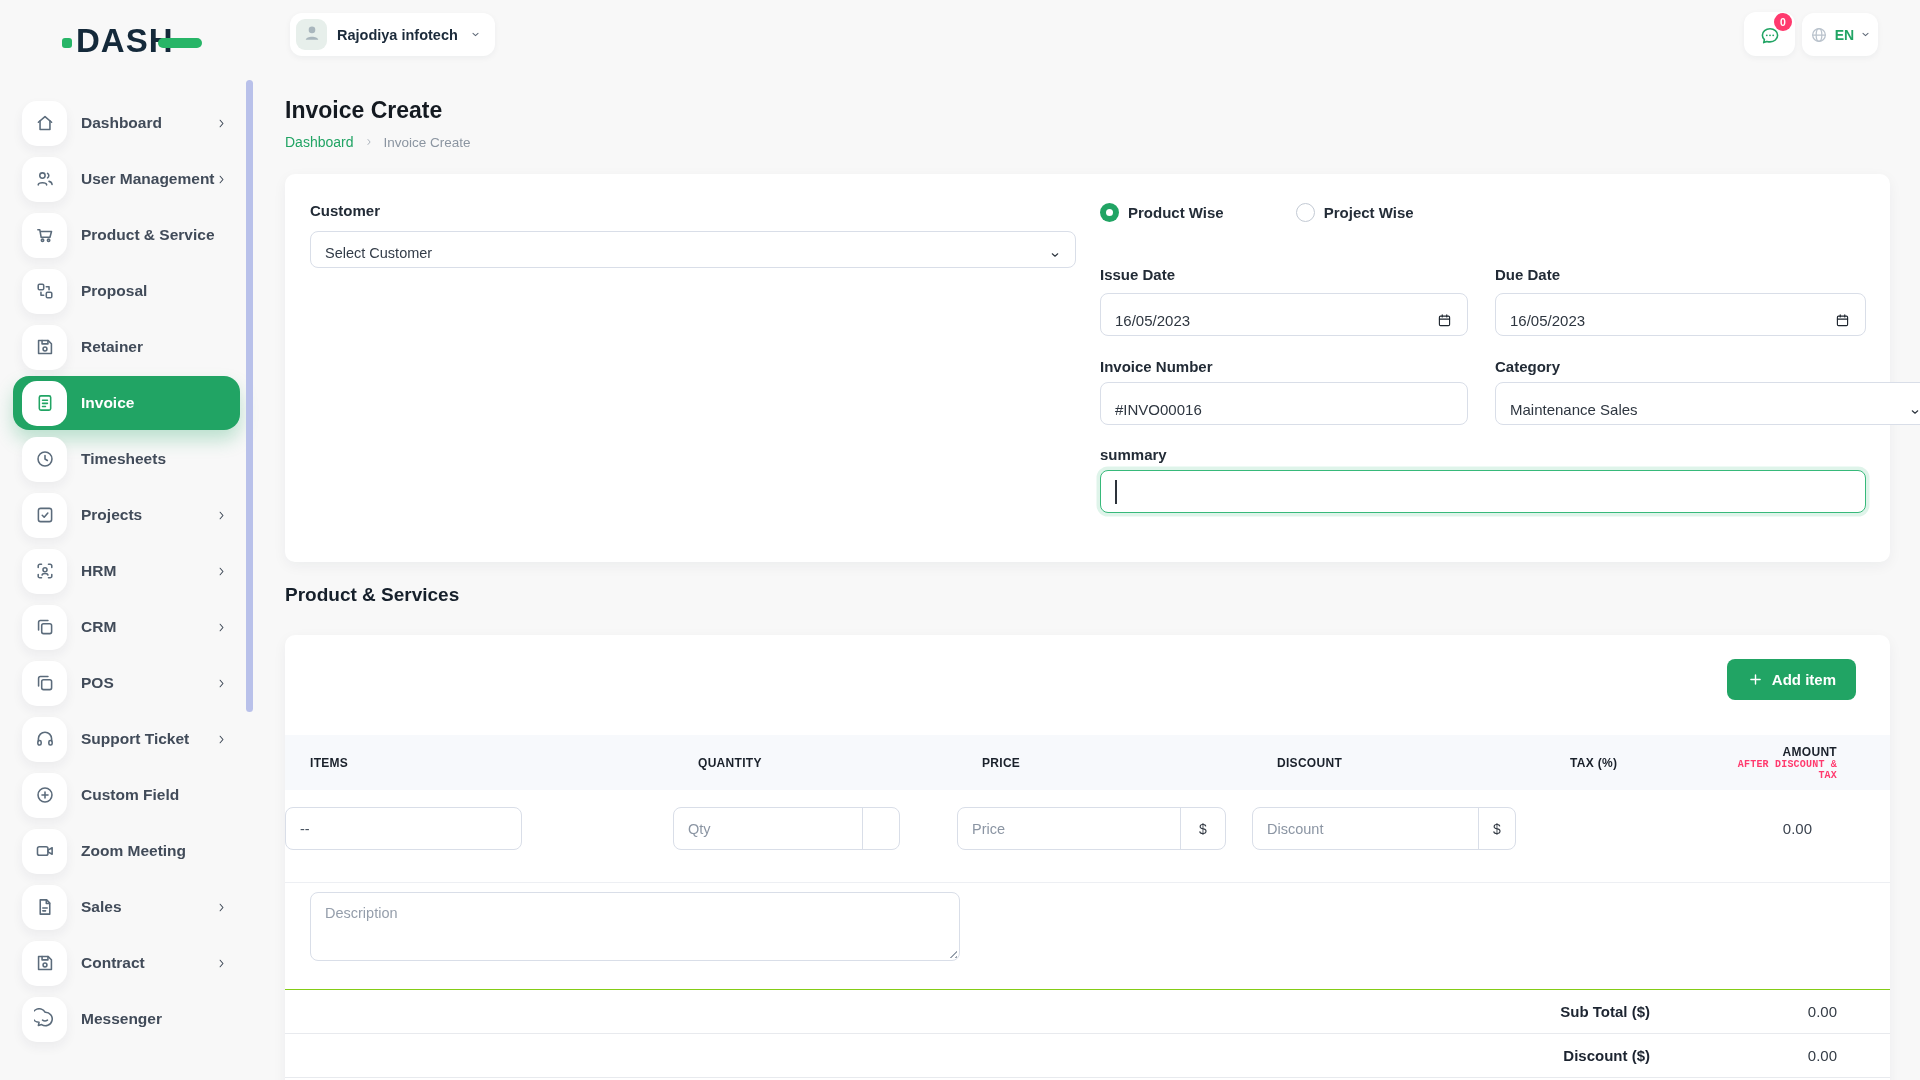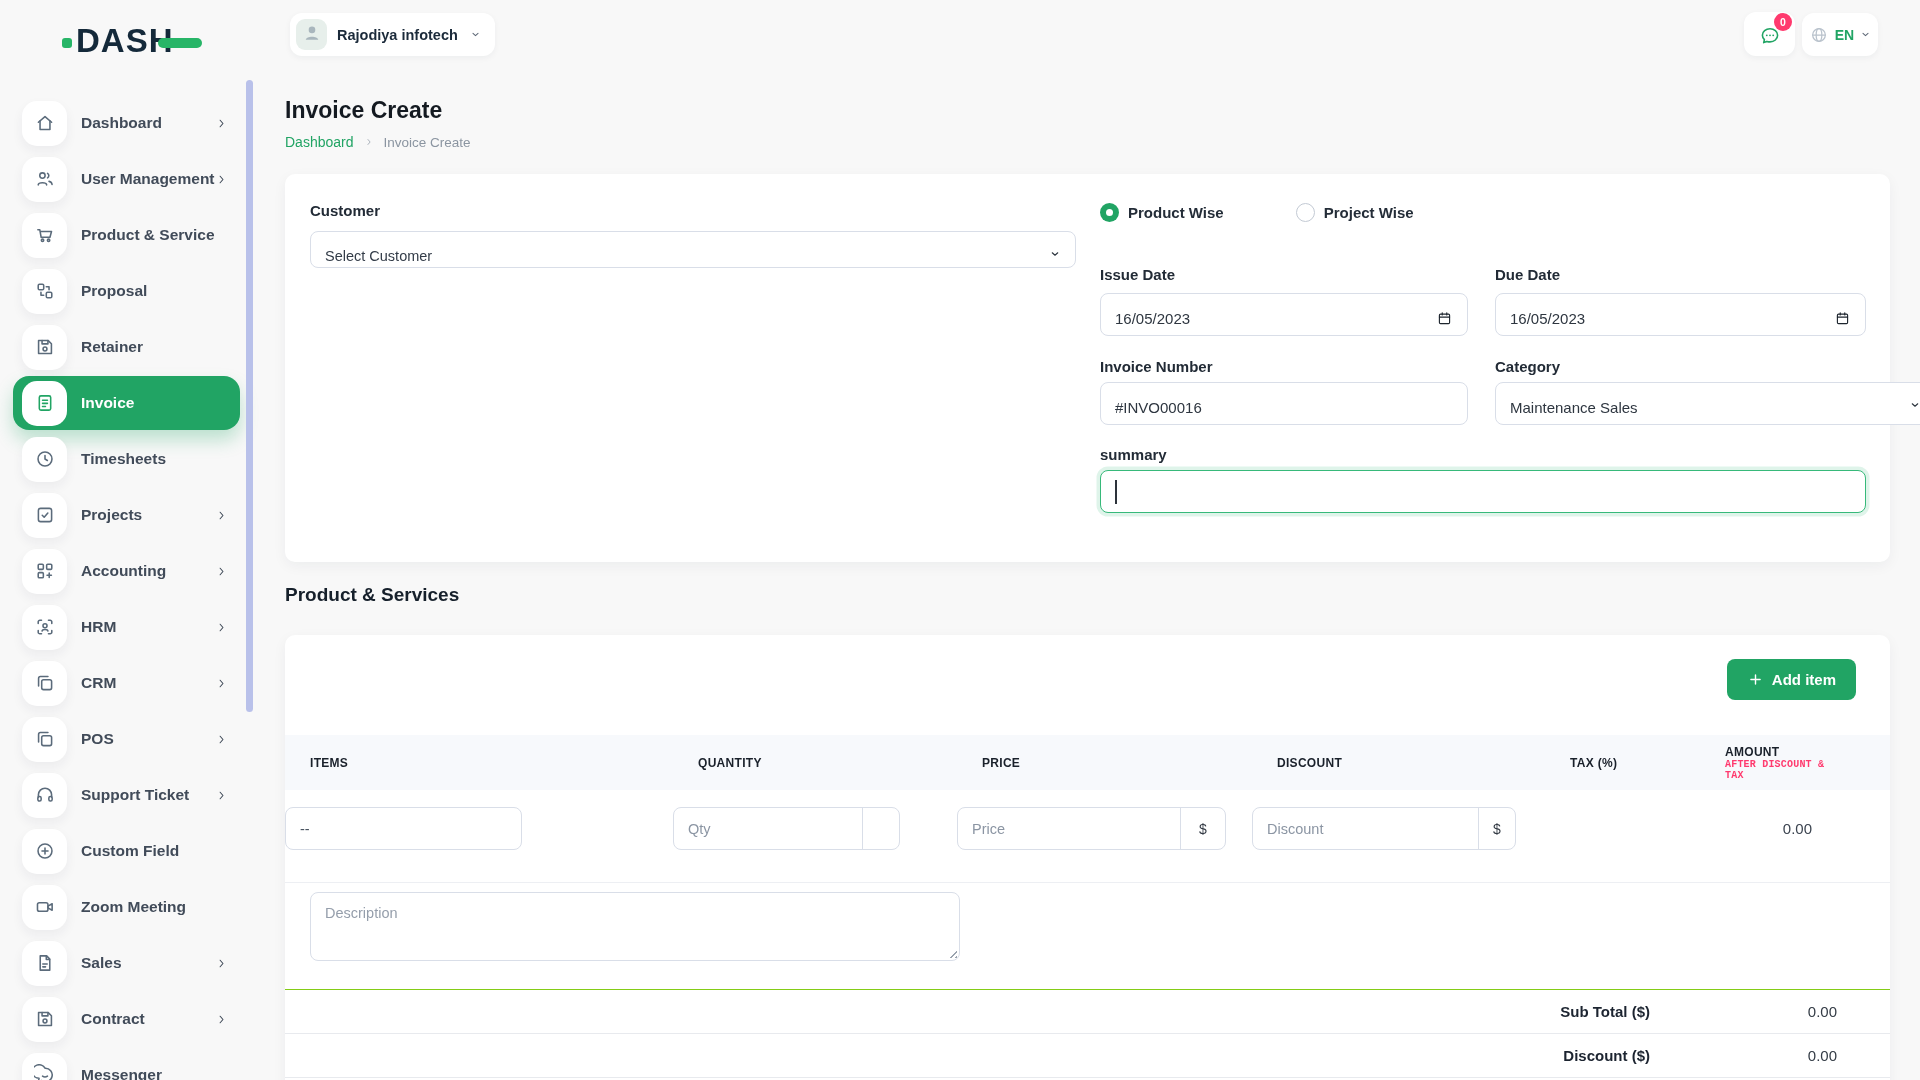--- a/index.html
+++ b/index.html
@@ -63,21 +63,21 @@
   .crumb-sep svg{width:10px;height:10px;}
   .crumb-current{font-size:13.5px;color:#8b95a1;}
 
   
   .card{position:absolute;background:#fff;border-radius:10px;box-shadow:0 4px 14px rgba(25,35,60,.05);}
   .card1{left:285px;top:174px;width:1605px;height:388px;}
   .card2{left:285px;top:635px;width:1605px;height:560px;}
 
   .f-label{position:absolute;font-size:15px;font-weight:600;color:#222b36;}
   .input-box{position:absolute;height:43px;border:1px solid #d9dee8;border-radius:8px;background:#fff;
-    display:flex;align-items:flex-start;justify-content:space-between;padding:16px 14px;font-size:15px;color:#2e3640;cursor:text;}
+    display:flex;align-items:flex-end;justify-content:space-between;padding:6px 14px;font-size:15px;color:#2e3640;cursor:text;}
   .select-box{cursor:pointer;}
   .sel-chev{display:flex;color:#2a323c;}
   .sel-chev svg{width:12px;height:12px;}
   .cal-icon{display:flex;color:#1d252e;}
   .cal-icon svg{width:17px;height:17px;}
 
   .customer-label{left:25px;top:28px;}
   .customer-select{left:25px;top:57px;width:766px;height:37px;font-size:14.5px;color:#333c48;}
 
   .radio-group{position:absolute;left:815px;top:29px;display:flex;gap:72px;}
@@ -106,21 +106,21 @@
   
   .add-btn{position:absolute;right:34px;top:24px;height:41px;padding:12px 20px;background:#21a464;color:#fff;
     border:none;border-radius:8px;font-size:15px;font-weight:600;display:flex;align-items:center;gap:8px;cursor:pointer;
     font-family:inherit;}
   .add-btn .plus{display:flex;}
   .add-btn .plus svg{width:17px;height:17px;}
   .items-table{position:absolute;left:0;top:100px;width:1605px;}
   .t-grid{display:grid;grid-template-columns:388px 284px 295px 293px 155px 165px;padding-left:25px;}
   .t-head{height:55px;background:#f7f9fc;align-items:center;}
   .th{font-size:12px;font-weight:700;color:#1a212b;letter-spacing:.3px;}
-  .th-amount{text-align:left;padding-right:53px;}
+  .th-amount{text-align:right;padding-right:53px;}
   .th-amount .sub{display:block;font-size:10px;font-weight:700;color:#ff3a6e;letter-spacing:.2px;font-family:Liberation Mono, monospace;}
   .t-row{padding:17px 0 32px;border-bottom:1px solid #edeff3;align-items:start;}
   .txt-input{height:43px;border:1px solid #d9dee8;border-radius:8px;background:#fff;padding:0 14px;
     font-size:14.5px;color:#4a5461;outline:none;font-family:inherit;}
   .txt-input::placeholder{color:#8b95a3;}
   .item-input{width:237px;}
   .grp{display:flex;height:43px;border:1px solid #d9dee8;border-radius:8px;background:#fff;overflow:hidden;}
   .grp input{flex:1;min-width:0;border:none;outline:none;padding:0 14px;font-size:14.5px;color:#333a44;
     background:transparent;font-family:inherit;}
   .grp input::placeholder{color:#8b95a3;}
@@ -243,36 +243,20 @@
           <span class="side-label">Projects</span>
           <span class="side-chev">
             <svg viewBox="0 0 24 24" fill="none" stroke="currentColor" stroke-width="2" stroke-linecap="round" stroke-linejoin="round">
               <path d="m9.5 6 5.2 6-5.2 6"></path>
             </svg>
           </span>
         </div>
         <div class="side-item">
           <span class="icon-box">
             <svg viewBox="0 0 24 24" fill="none" stroke="currentColor" stroke-width="1.7" stroke-linecap="round" stroke-linejoin="round">
-              <rect x="4.6" y="4.6" width="5.6" height="5.6" rx="1.2"></rect>
-              <rect x="13.8" y="4.6" width="5.6" height="5.6" rx="1.2"></rect>
-              <rect x="4.6" y="13.8" width="5.6" height="5.6" rx="1.2"></rect>
-              <path d="M16.6 14.2v4.8M14.2 16.6H19"></path>
-            </svg>
-          </span>
-          <span class="side-label">Accounting</span>
-          <span class="side-chev">
-            <svg viewBox="0 0 24 24" fill="none" stroke="currentColor" stroke-width="2" stroke-linecap="round" stroke-linejoin="round">
-              <path d="m9.5 6 5.2 6-5.2 6"></path>
-            </svg>
-          </span>
-        </div>
-        <div class="side-item">
-          <span class="icon-box">
-            <svg viewBox="0 0 24 24" fill="none" stroke="currentColor" stroke-width="1.7" stroke-linecap="round" stroke-linejoin="round">
               <path d="M8.2 4.6H6.4a1.8 1.8 0 0 0-1.8 1.8v1.8"></path>
               <path d="M15.8 4.6h1.8a1.8 1.8 0 0 1 1.8 1.8v1.8"></path>
               <path d="M19.4 15.8v1.8a1.8 1.8 0 0 1-1.8 1.8h-1.8"></path>
               <path d="M4.6 15.8v1.8a1.8 1.8 0 0 0 1.8 1.8h1.8"></path>
               <circle cx="12" cy="10.6" r="2.2"></circle>
               <path d="M8.8 16.4c.3-2.2 6.1-2.2 6.4 0"></path>
             </svg>
           </span>
           <span class="side-label">HRM</span>
           <span class="side-chev">

